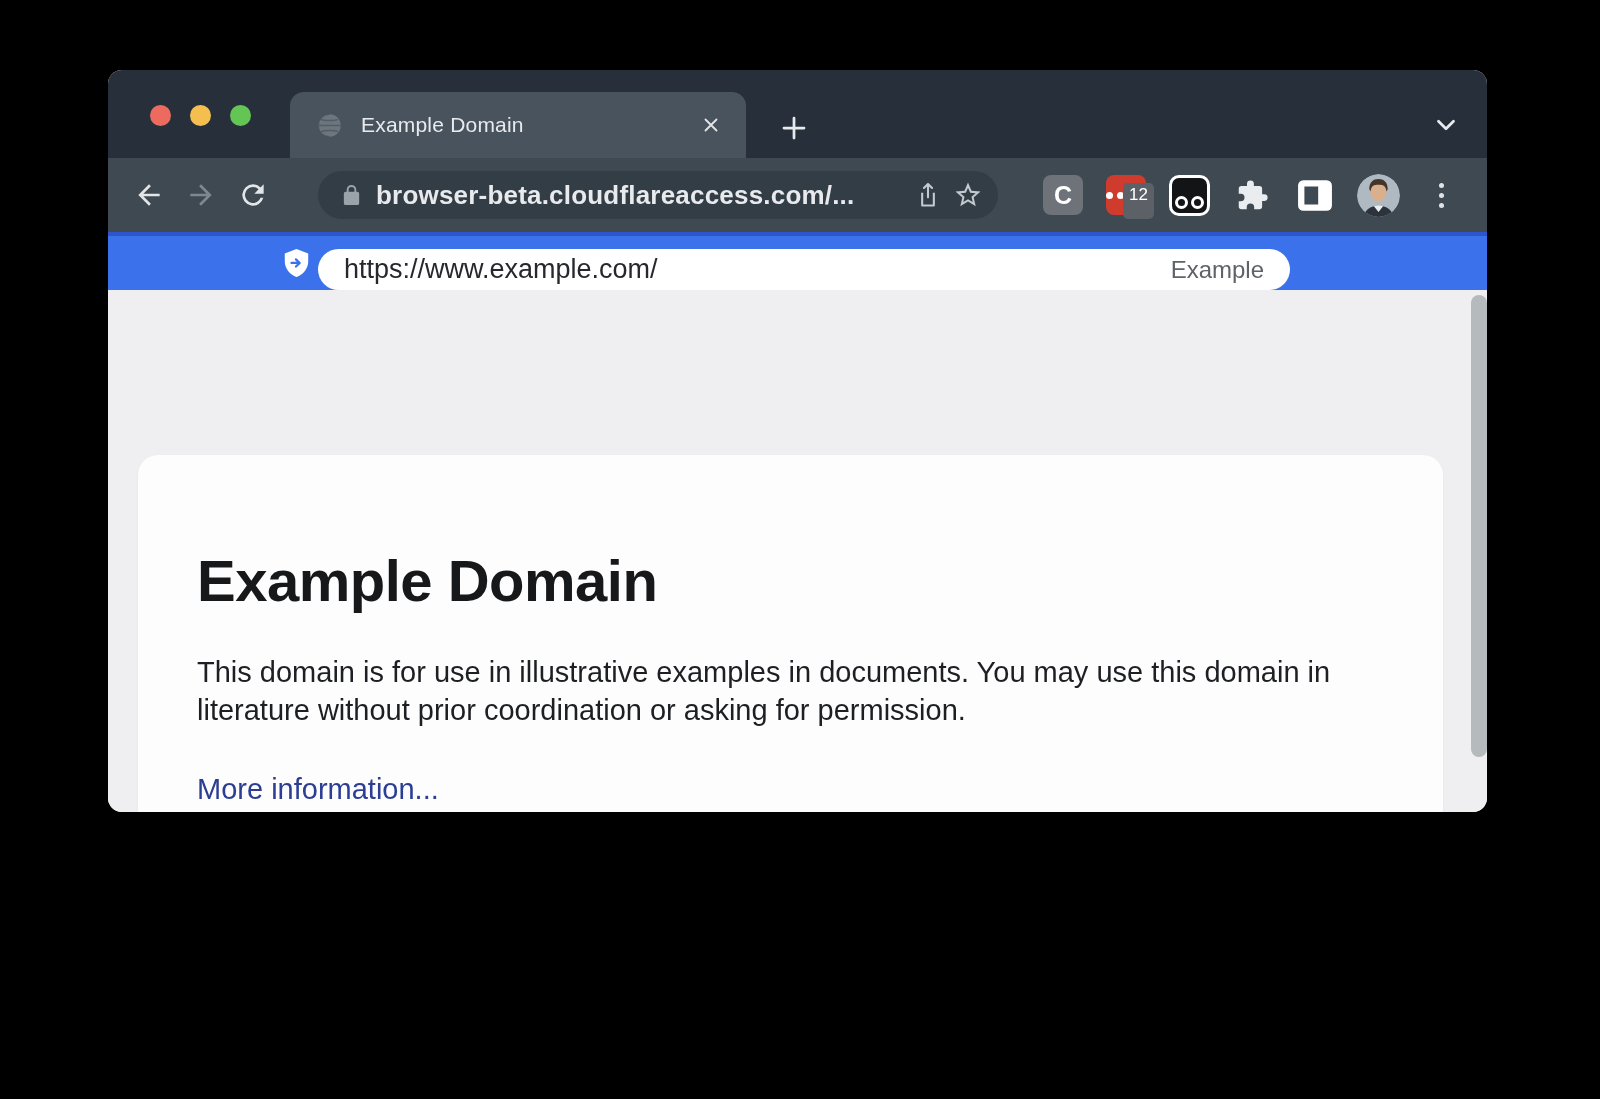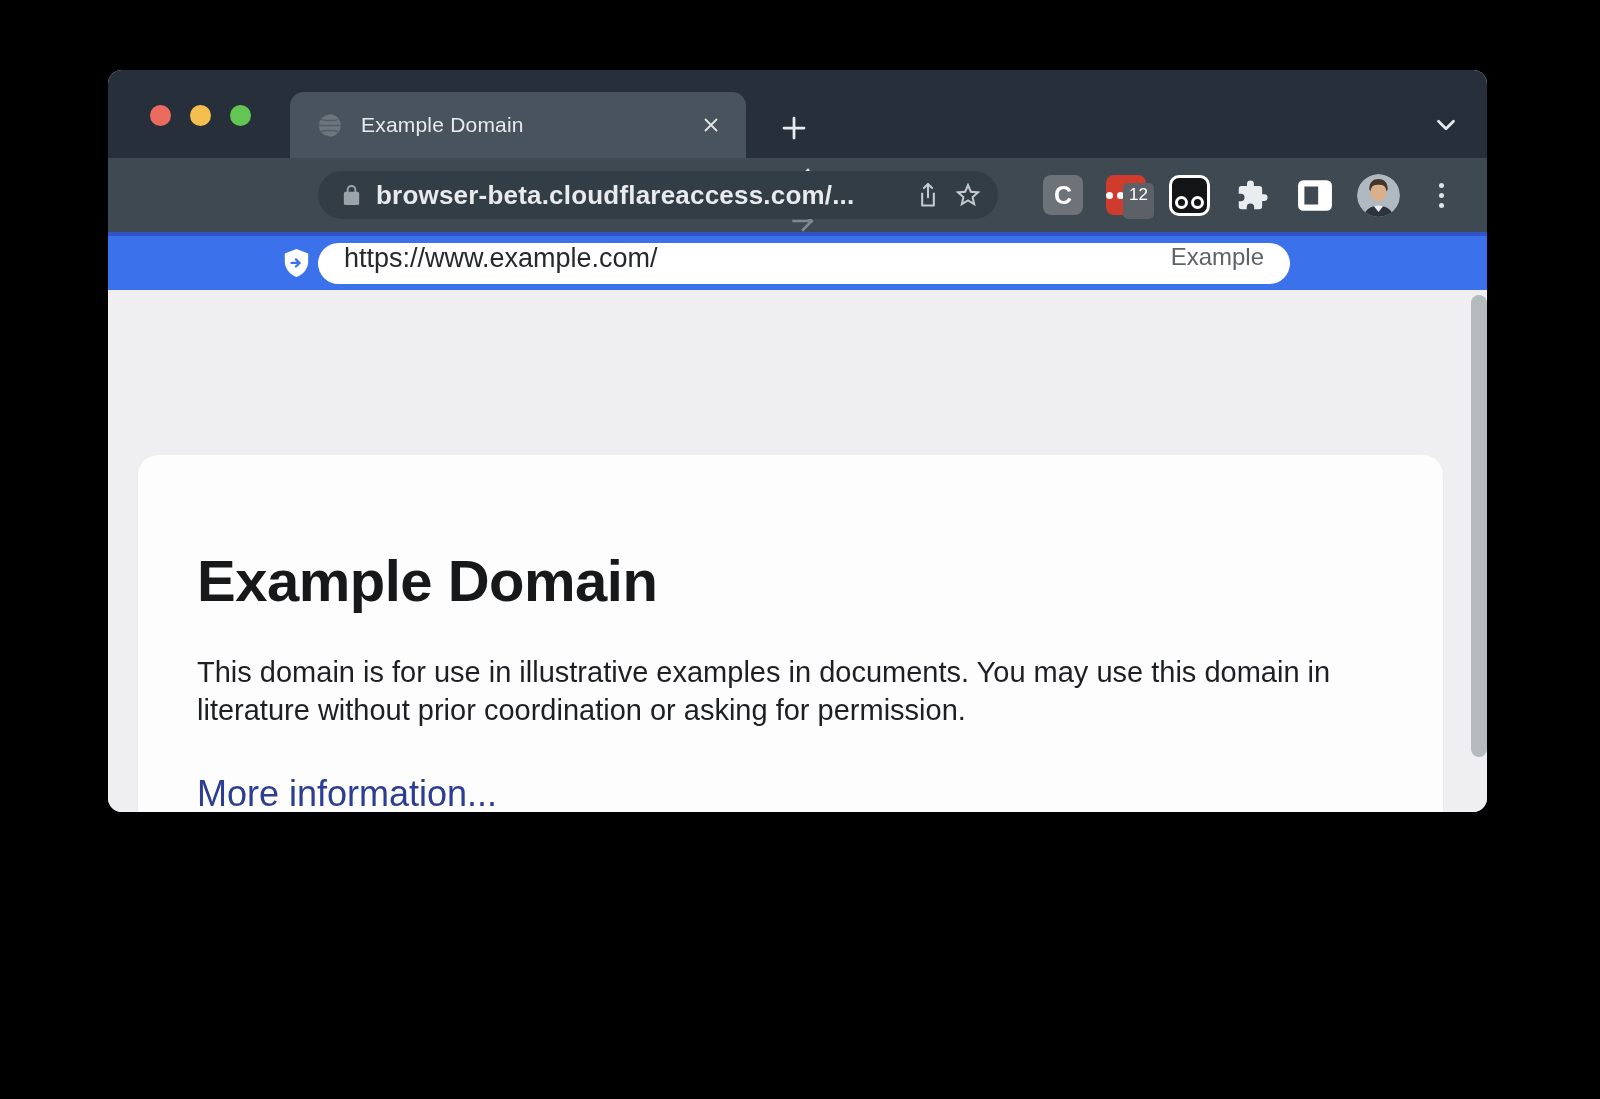--- a/index.html
+++ b/index.html
@@ -21,21 +21,21 @@
   .tab-title { margin-left:18px; color:#e8eaed; font-size:21px; letter-spacing:.2px; flex:1 1 auto;
                white-space:nowrap; overflow:hidden; }
   .tab-close { width:34px; height:34px; margin-right:18px; display:flex; align-items:center; justify-content:center;
                border-radius:50%; cursor:pointer; }
   .newtab { position:absolute; left:668px; top:40px; width:36px; height:36px; background:transparent; border:none;
             display:flex; align-items:center; justify-content:center; cursor:pointer; }
   .tb-chevron { position:absolute; right:24px; top:38px; width:34px; height:34px;
                 display:flex; align-items:center; justify-content:center; cursor:pointer; }
 
   
-  .toolbar { position:relative; height:74px; background:#3e4952; display:flex; align-items:center;flex-direction:column; }
+  .toolbar { position:relative; height:74px; background:#3e4952; display:flex; align-items:center; }
   .navbtn { width:42px; height:42px; margin-left:10px; display:flex; align-items:center; justify-content:center;
             border-radius:50%; cursor:pointer; flex:0 0 auto; }
   .navbtn:first-child { margin-left:20px; }
   .omnibox { position:absolute; left:210px; top:13px; width:680px; height:48px; background:#333d46;
              border-radius:24px; display:flex; align-items:center; cursor:text; }
   .omni-lock { margin-left:22px; width:23px; height:23px; flex:0 0 auto; }
   .omni-url { margin-left:13px; color:#e8eaed; font-size:26px; font-weight:600; letter-spacing:.2px;
               white-space:nowrap; overflow:hidden; flex:1 1 auto; }
   .omni-share,.omni-star { width:40px; height:40px; display:flex; align-items:center; justify-content:center;
                            border-radius:50%; cursor:pointer; flex:0 0 auto; }
@@ -55,33 +55,33 @@
   .ext-black { width:41px; height:41px; border-radius:10px; background:#131416; border:3px solid #fff;
                display:flex; align-items:flex-end; justify-content:center; gap:3px; padding-bottom:4px; }
   .bk-circle { width:13px; height:13px; border:3px solid #fff; border-radius:50%; }
   .avatar { width:43px; height:43px; border-radius:50%; overflow:hidden; flex:0 0 auto; }
   .menu-dots { display:flex; flex-direction:column; gap:5px; align-items:center; }
   .menu-dots i { width:5px; height:5px; border-radius:50%; background:#dfe3e6; }
 
   
   .bluebar { position:relative; height:58px; background:#3b72ec; border-top:4px solid #2e55c9; }
   .shield { position:absolute; left:175px; top:13px; width:27px; height:29px; }
-  .iso-pill { position:absolute; left:210px; top:7px; width:972px; height:41px; background:#fff;
-              border-radius:21px; display:flex; align-items:flex-start; cursor:text; }
+  .iso-pill { position:absolute; left:210px; top:13px; width:972px; height:41px; background:#fff;
+              border-radius:21px; display:flex; align-items:center; cursor:text; }
   .iso-url { margin-left:26px; color:#26282d; font-size:27px; flex:1 1 auto; white-space:nowrap; }
   .iso-min { margin-right:26px; color:#5f6368; font-size:24px; cursor:pointer; flex:0 0 auto; }
 
   
   .page { position:relative; height:662px; background:#efeff1; }
   .card { position:absolute; left:30px; top:165px; width:1305px; height:465px; background:#fdfdfe;
           border-radius:20px; box-shadow:0 1px 3px rgba(0,0,0,0.04); }
   .card h1 { position:absolute; left:59px; top:92px; font-size:58px; font-weight:700; color:#17181a;
              letter-spacing:-0.5px; }
   .card p { position:absolute; left:59px; top:198px; width:1160px; font-size:29px; line-height:38px; color:#1d1f23; }
-  .card a { position:absolute; left:59px; top:318px; font-size:36px; color:#2c3e94; text-decoration:none;
+  .card a { position:absolute; left:59px; top:318px; font-size:29px; color:#2c3e94; text-decoration:none;
             cursor:pointer; }
   .scroll-thumb { position:absolute; right:0; top:5px; width:16px; height:462px; background:#b5babd;
                   border-radius:8px; cursor:grab; }
 </style>
 </head>
 <body>
 
 <div class="stage">
   <div class="window">
 

